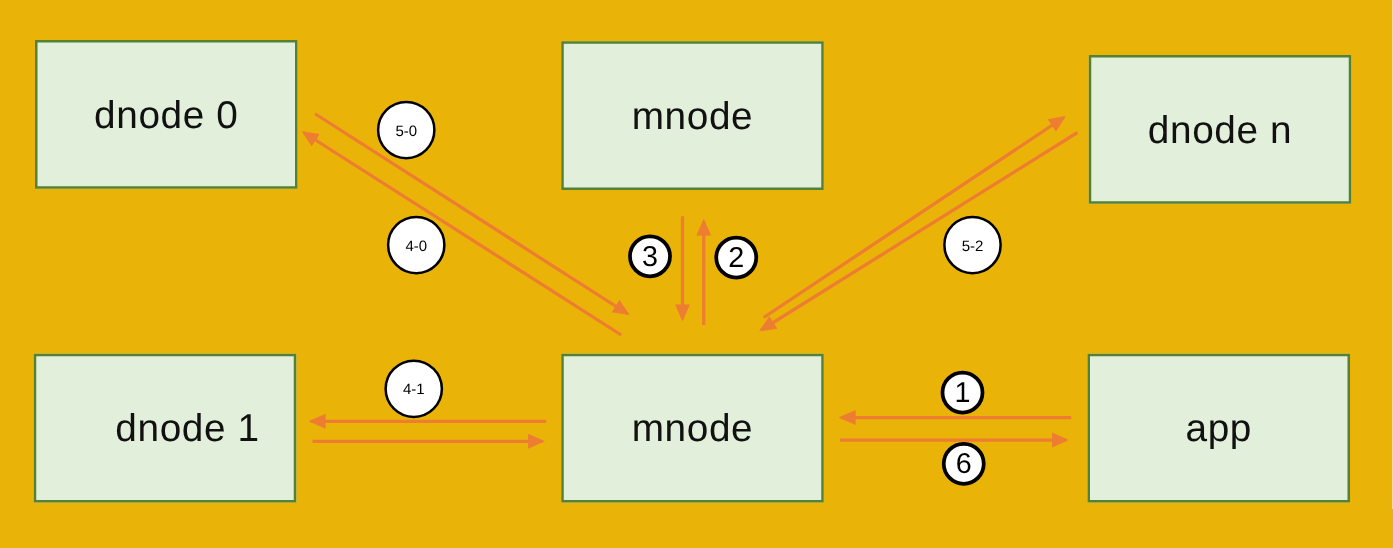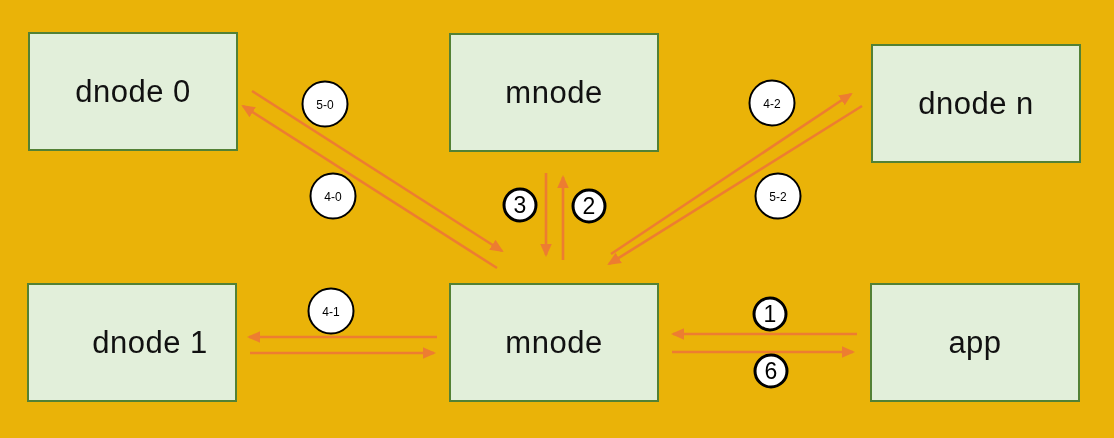--- a/index.html
+++ b/index.html
@@ -109,19 +109,18 @@
   <div class="node" id="node-mnode">mnode</div>
   <div class="node" id="node-dnoden">dnode n</div>
   <div class="node" id="node-dnode1">dnode 1</div>
   <div class="node" id="node-taosc">mnode</div>
   <div class="node" id="node-app">app</div>
 
   <div class="edge-label pair" id="lbl-e50">5-0</div>
   <div class="edge-label pair" id="lbl-e40">4-0</div>
   <div class="edge-label single" id="lbl-e3">3</div>
   <div class="edge-label single" id="lbl-e2">2</div>
-  <div class="edge-label pair" id="lbl-e42">4-2</div>
   <div class="edge-label pair" id="lbl-e52">5-2</div>
   <div class="edge-label pair" id="lbl-e41">4-1</div>
   <div class="edge-label single" id="lbl-e1">1</div>
   <div class="edge-label single" id="lbl-e6">6</div>
 
 </div>
 
 </body></html>

